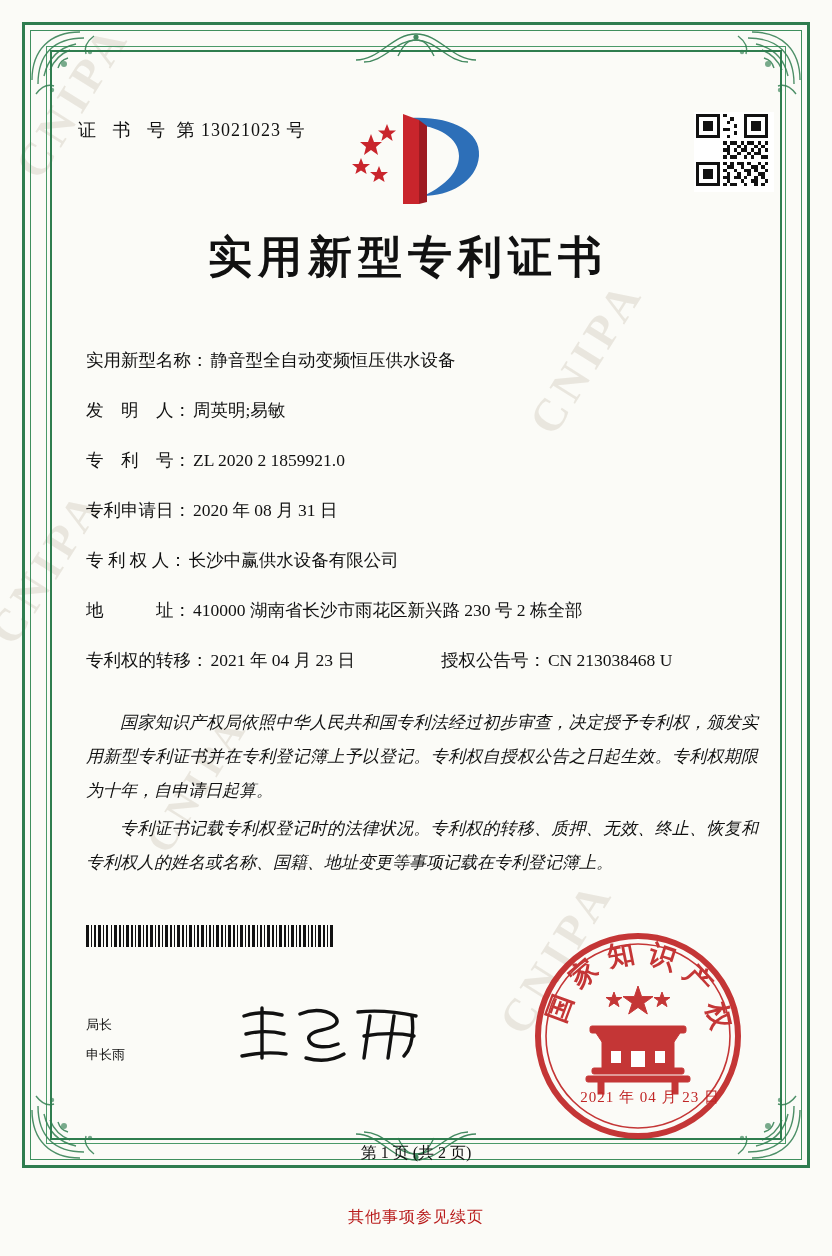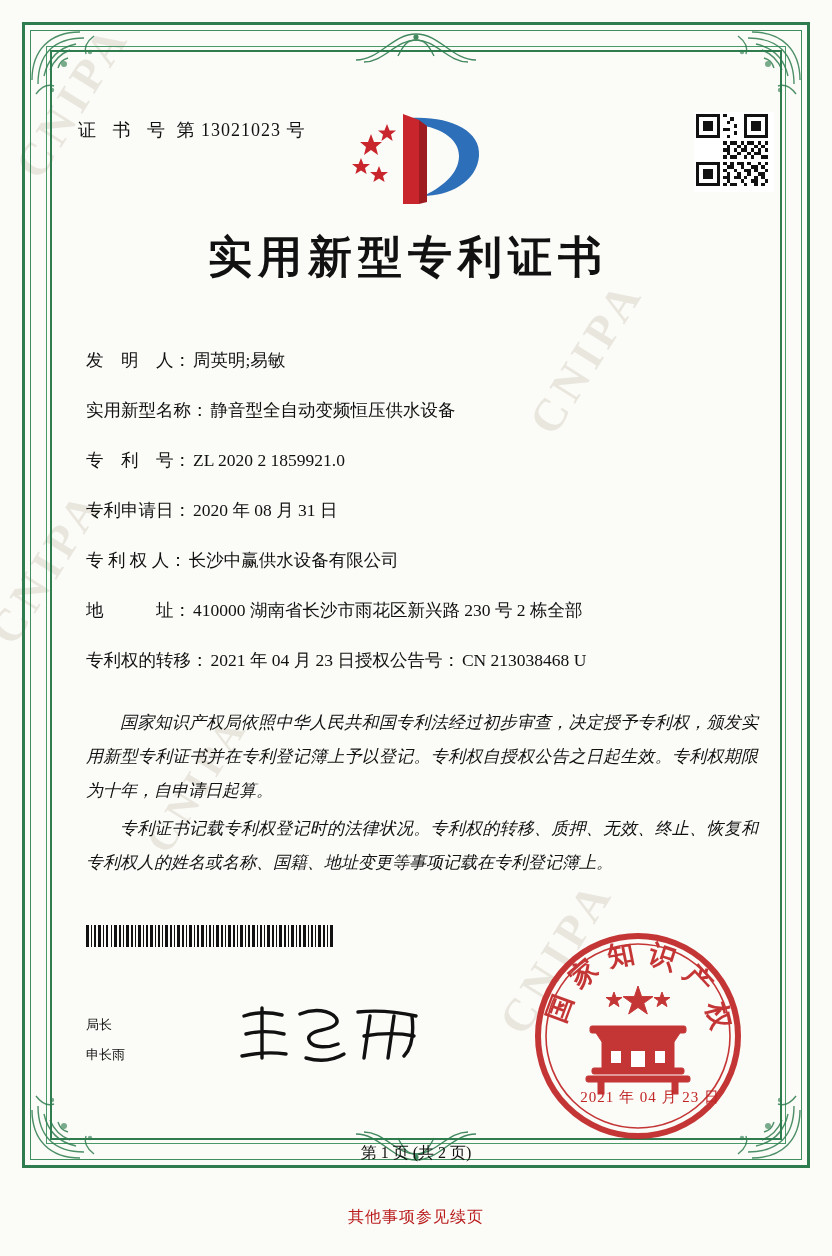--- a/index.html
+++ b/index.html
@@ -158,21 +158,21 @@
   }
   .field-label {
     white-space: nowrap;
   }
   .field-value {
     margin-left: 2px;
     white-space: nowrap;
   }
 
   .row-split { display: flex; }
-  .row-split .col2 { }
+  .row-split .col2 { margin-left: 86px; }
 
   .para {
     position: absolute;
     left: 86px;
     right: 74px;
     font-size: 17px;
     line-height: 34px;
     color: #111;
     text-align: justify;
   }
@@ -460,26 +460,26 @@
           <polygon points="20,46 22.4,52 29,52 24,56 25.6,62 20,58.4 14.4,62 16,56 11,52 17.6,52"></polygon>
           <polygon points="38,54 40.4,60 47,60 42,64 43.6,70 38,66.4 32.4,70 34,64 29,60 35.6,60"></polygon>
         </g>
       </svg>
     </div>
 
     <div class="title">实用新型专利证书</div>
 
     <div class="fields">
       <div class="field-row">
+        <span class="field-label">实用新型名称：</span>
+        <span class="field-value">静音型全自动变频恒压供水设备</span>
+      </div>
+      <div class="field-row">
         <span class="field-label">发　明　人：</span>
         <span class="field-value">周英明;易敏</span>
-      </div>
-      <div class="field-row">
-        <span class="field-label">实用新型名称：</span>
-        <span class="field-value">静音型全自动变频恒压供水设备</span>
       </div>
       <div class="field-row">
         <span class="field-label">专　利　号：</span>
         <span class="field-value">ZL 2020 2 1859921.0</span>
       </div>
       <div class="field-row">
         <span class="field-label">专利申请日：</span>
         <span class="field-value">2020 年 08 月 31 日</span>
       </div>
       <div class="field-row">

